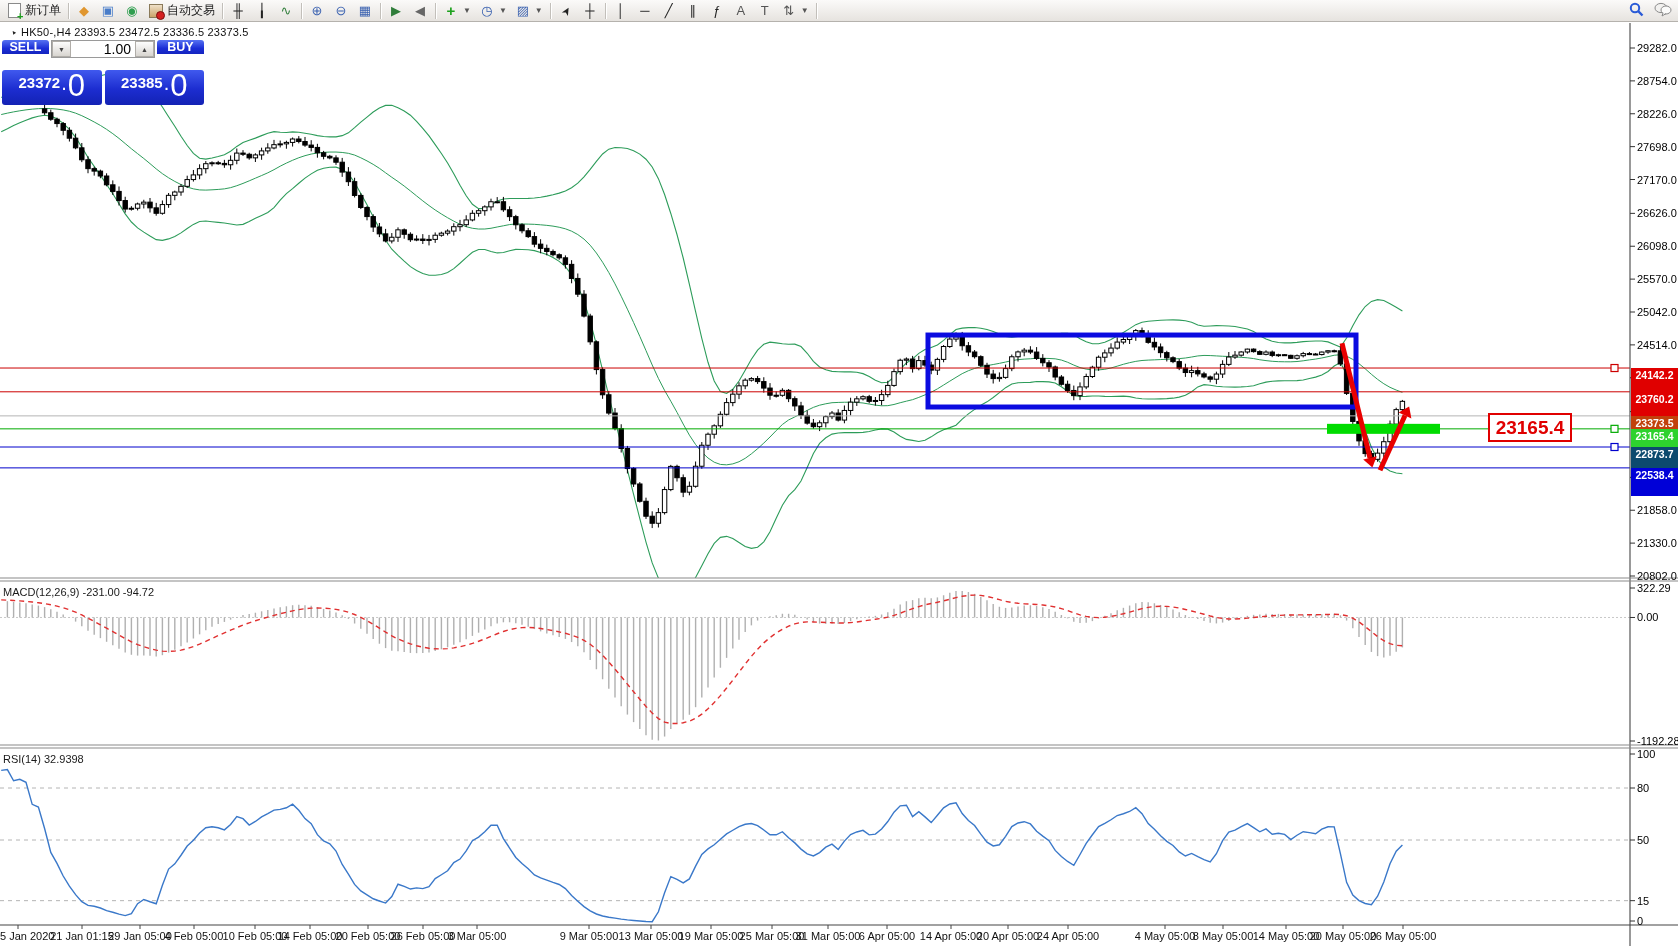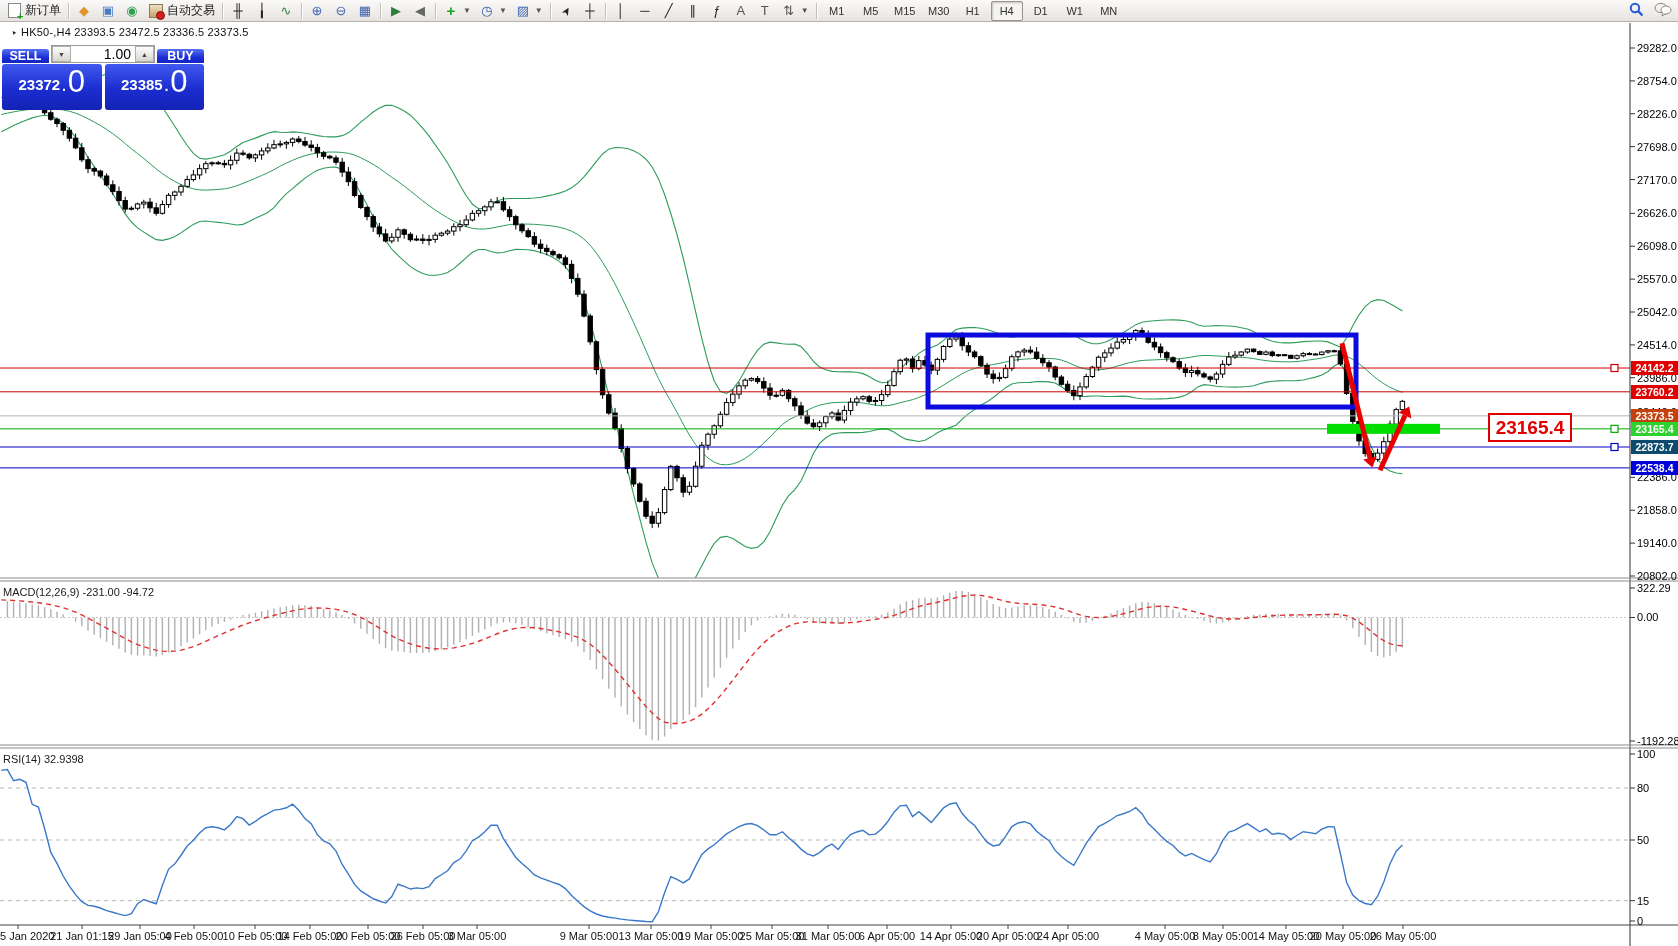--- a/index.html
+++ b/index.html
@@ -23,36 +23,36 @@
   .tf-btn{min-width:24px;height:18px;display:flex;align-items:center;justify-content:center;
     font-size:11px;color:#333;border:1px solid transparent;border-radius:2px;padding:0 3px;margin:0 1px;}
   .tf-btn.active{background:#f6f4f0;border:1px solid #9a958d;box-shadow:inset 1px 1px 2px rgba(0,0,0,.2);}
   .tb-right{position:absolute;right:6px;top:2px;display:flex;gap:10px;align-items:center;}
   
   .overlay{position:absolute;z-index:20;}
   .symbol-label{left:8px;top:26px;font-size:11px;color:#111;letter-spacing:.2px;}
   .symbol-label .tri{display:inline-block;transform:rotate(-35deg) scale(.55);margin-right:2px;color:#222;}
   .pane-label{font-size:11px;color:#1a1a1a;}
   .price-tick-label{position:absolute;left:1637px;font-size:11px;color:#000;z-index:12;}
-  .badge{position:absolute;left:1631px;width:47px;height:14px;line-height:14px;text-align:center;
-    font-size:10.5px;font-weight:bold;color:#fff;z-index:14;}
+  .badge{position:absolute;left:1631px;width:47px;height:28px;line-height:14px;text-align:center;
+    font-size:10.5px;font-weight:bold;color:#fff;z-index:14;margin-top:7px;}
   .date-label{position:absolute;top:930px;font-size:11px;color:#111;white-space:nowrap;z-index:12;}
   
   .trade-widget{position:absolute;left:2px;top:40px;z-index:40;width:202px;}
-  .tw-row1{display:flex;align-items:flex-end;height:23px;border-radius:6px;}
+  .tw-row1{display:flex;align-items:flex-start;height:29px;border-radius:6px;}
   .tw-sell,.tw-buy{width:47px;background:linear-gradient(#5672f2,#1b2ed6 60%,#1424bf);color:#fff;
     font-size:12.5px;font-weight:bold;display:flex;align-items:center;justify-content:center;border-radius:3px 3px 0 0;}
   .tw-vol{flex:1;display:flex;background:#4d7c0f;border:1px solid #9a9a9a;margin:0 2px;}
   .tw-spin{width:17px;background:linear-gradient(#fdfdfd,#d8d5d0);border:1px solid #b0ada8;
     display:flex;align-items:center;justify-content:center;font-size:7px;color:#444;}
   .tw-input{flex:1;border:none;outline:none;text-align:right;font-size:14px;padding:0 4px;width:50px;
     font-family:"Liberation Sans",sans-serif;}
   .tw-row2{display:flex;gap:3px;margin-top:1px;}
   .tw-price{flex:1;height:34px;background:linear-gradient(#4059ee,#1c2dd0 55%,#1322b4);border-radius:3px;
-    color:#fff;display:flex;align-items:flex-end;justify-content:center;padding-bottom:12px;}
+    color:#fff;display:flex;align-items:flex-start;justify-content:center;padding-bottom:1px;}
   .tw-price .n{font-size:15px;font-weight:bold;line-height:26px;}
   .tw-price .d{font-size:20px;line-height:27px;margin:0 1px;}
   .tw-price .b{font-size:31px;line-height:32px;font-weight:normal;}
   
   .cn-note{position:absolute;left:1419px;top:341px;font-size:36px;font-weight:bold;color:#3cf23c;
     letter-spacing:3px;text-shadow:3px 3px 0 #11541a, -1px -1px 0 #0c3a12;z-index:30;white-space:nowrap;}
   .level-flag{position:absolute;left:1488px;top:413px;width:80px;height:25px;border:2px solid #e00000;
     background:#fff;color:#e00000;font-size:19px;font-weight:bold;display:flex;align-items:center;
     justify-content:center;z-index:30;}
 </style>
@@ -171,31 +171,20 @@
         </span>
         <span class="tb-btn">
           <span class="tb-ic" style="color:#555">T</span>
         </span>
         <span class="tb-btn">
           <span class="tb-ic" style="color:#555">⇅</span>
           <span class="tb-dd">▼</span>
         </span>
       </span>
       <span class="tb-sep"></span>
-      <span class="tb-group">
-        <span class="tf-btn">M1</span>
-        <span class="tf-btn">M5</span>
-        <span class="tf-btn">M15</span>
-        <span class="tf-btn">M30</span>
-        <span class="tf-btn">H1</span>
-        <span class="tf-btn active">H4</span>
-        <span class="tf-btn">D1</span>
-        <span class="tf-btn">W1</span>
-        <span class="tf-btn">MN</span>
-      </span>
       <span class="tb-right">
         <span><svg width="15" height="15">
             <circle cx="6" cy="6" r="4.2" fill="none" stroke="#2a5bd7" stroke-width="2"></circle>
             <line x1="9.2" y1="9.2" x2="13.5" y2="13.5" stroke="#2a5bd7" stroke-width="2.4"></line>
           </svg></span>
         <span><svg width="18" height="15">
             <ellipse cx="7" cy="6" rx="6" ry="4.6" fill="#f2f1ef" stroke="#8a8a8a"></ellipse>
             <ellipse cx="12" cy="8" rx="5" ry="4" fill="#fbfbfa" stroke="#8a8a8a"></ellipse>
             <path d="M9 11 L8 14 L12 11.6" fill="#fbfbfa" stroke="#8a8a8a"></path>
           </svg></span>
@@ -1010,21 +999,21 @@
       <div class="price-tick-label" style="top:173.50188679245284px">27170.0</div>
       <div class="price-tick-label" style="top:207.37358490566038px">26626.0</div>
       <div class="price-tick-label" style="top:240.2490566037736px">26098.0</div>
       <div class="price-tick-label" style="top:273.1245283018868px">25570.0</div>
       <div class="price-tick-label" style="top:306px">25042.0</div>
       <div class="price-tick-label" style="top:338.8754716981132px">24514.0</div>
       <div class="price-tick-label" style="top:371.75094339622643px">23986.0</div>
       <div class="price-tick-label" style="top:405.62264150943395px">23442.0</div>
       <div class="price-tick-label" style="top:471.3735849056604px">22386.0</div>
       <div class="price-tick-label" style="top:504.24905660377357px">21858.0</div>
-      <div class="price-tick-label" style="top:537.1245283018868px">19140.0</div>
+      <div class="price-tick-label" style="top:537.1245283018868px">21330.0</div>
       <div class="price-tick-label" style="top:570px">20802.0</div>
       <div class="price-tick-label" style="top:582px">322.29</div>
       <div class="price-tick-label" style="top:611.4724773368018px">0.00</div>
       <div class="price-tick-label" style="top:735px">-1192.28</div>
       <div class="price-tick-label" style="top:748px">100</div>
       <div class="price-tick-label" style="top:782px">80</div>
       <div class="price-tick-label" style="top:834px">50</div>
       <div class="price-tick-label" style="top:894.6666666666666px">15</div>
       <div class="price-tick-label" style="top:915px">0</div>
       <div class="badge" style="top:361.02528301886787px;background:#e00000">24142.2</div>

